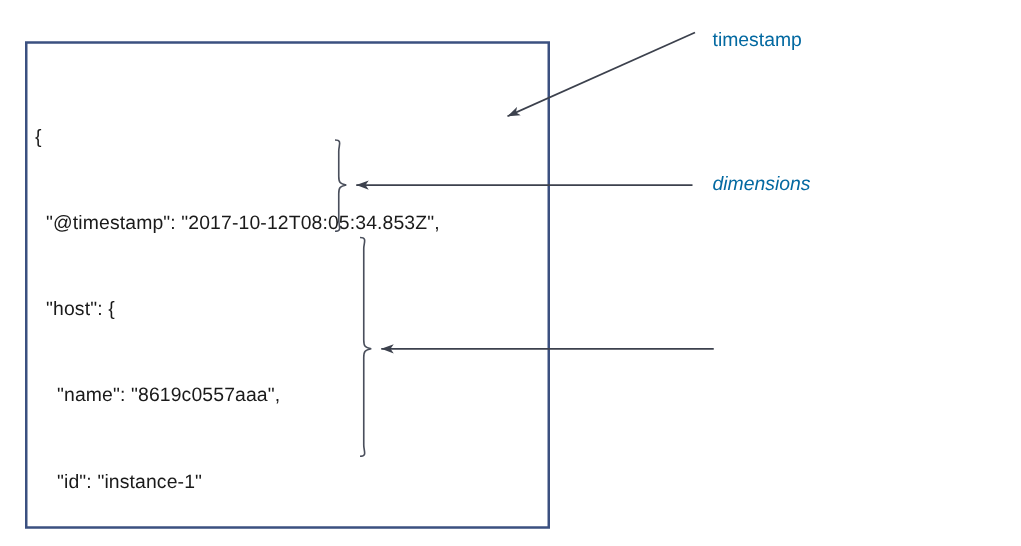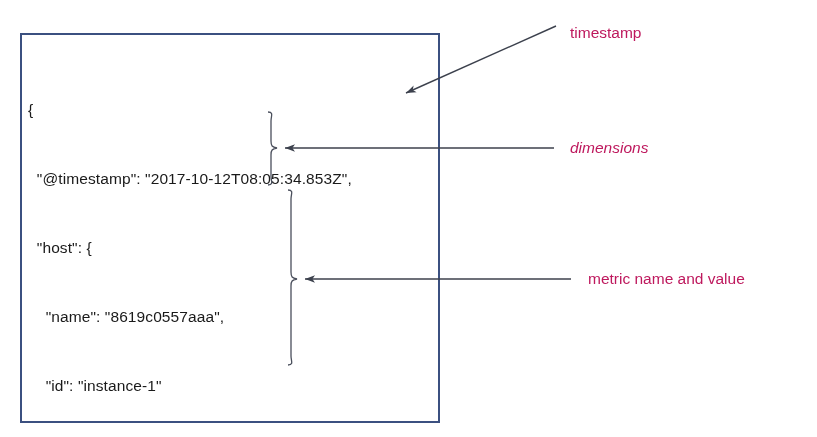--- a/index.html
+++ b/index.html
@@ -58,21 +58,21 @@
     width: 817px;
     height: 437px;
     pointer-events: none;
   }
 
   
   .annotation-label {
     position: absolute;
     font-family: "Liberation Sans", sans-serif;
     font-size: 15.5px;
-    color: #be185d;
+    color: #0369a1;
     white-space: nowrap;
   }
   #label-timestamp { left: 570px; top: 24px; }
   #label-dimensions { left: 570px; top: 139px; font-style: italic; }
   #label-metric    { left: 588px; top: 270px; }
 </style>
 </head>
 <body>
 
 <div id="canvas">
@@ -124,15 +124,14 @@
              L 291 356
              C 291 361, 294 365, 288 365" fill="none" stroke="#4a4f5c" stroke-width="1.3"></path>
 
     <line x1="571" y1="279" x2="305" y2="279" stroke="#3c414d" stroke-width="1.4" marker-end="url(#arrowhead)"></line>
   </svg>
 
   <div class="annotation-label" id="label-timestamp">timestamp</div>
 
   <div class="annotation-label" id="label-dimensions">dimensions</div>
 
-  <div class="annotation-label" id="label-metric">metric name and value</div>
 
 </div>
 
 </body></html>

